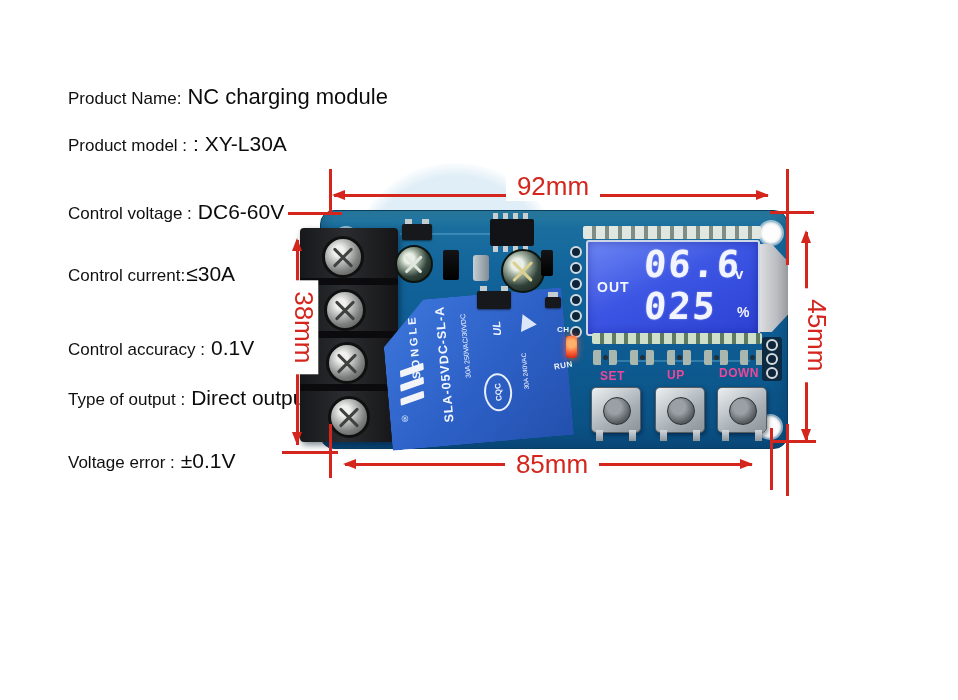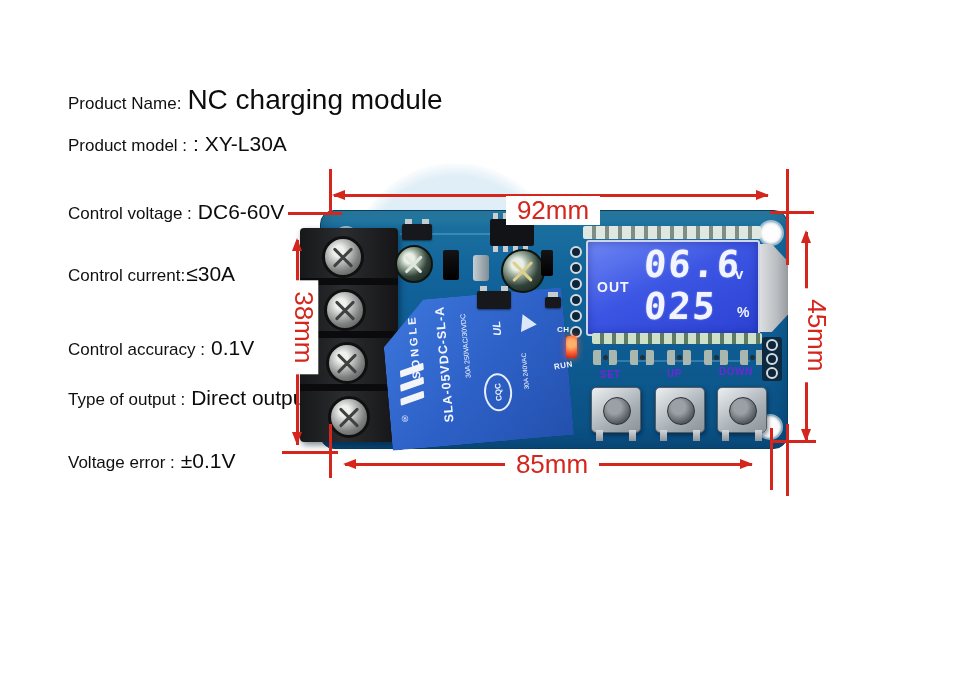--- a/index.html
+++ b/index.html
@@ -2,21 +2,21 @@
 <html><head>
 <meta charset="utf-8">
 <style>
   html,body{margin:0;padding:0;background:#fff;}
   .stage{position:relative;width:958px;height:700px;background:#ffffff;overflow:hidden;
          font-family:"Liberation Sans",sans-serif;color:#141414;}
   
   .spec{position:absolute;left:68px;display:flex;align-items:baseline;gap:6px;z-index:2;white-space:nowrap;}
   .spec .lab{font-size:17px;color:#101010;}
   .spec .val{font-size:21px;color:#0c0c0c;}
-  .spec.big .val{font-size:28px;}
+  .spec.big .val{font-size:22px;}
   
   .wmark{position:absolute;left:348px;top:163px;width:215px;height:215px;border-radius:50%;
          background:radial-gradient(circle,rgba(198,224,240,.55) 0 62%,rgba(198,224,240,0) 72%);z-index:1;}
   
   .pcb{position:absolute;left:320px;top:210px;width:466px;height:237px;border-radius:14px;z-index:3;
        background:linear-gradient(180deg,#2f87ab 0%,#1a6f9f 7%,#11639a 28%,#0d5a90 65%,#0a4e80 100%);
        border:1px solid #073f63;box-shadow:inset 0 0 18px rgba(0,30,60,.35);}
   .trace{position:absolute;background:rgba(120,190,220,.35);z-index:3;}
   .hole{position:absolute;width:22px;height:22px;border-radius:50%;background:#fdfdfd;z-index:4;
         box-shadow:0 0 0 2px rgba(255,255,255,.55), inset 0 0 3px rgba(0,60,90,.4);}
@@ -73,21 +73,21 @@
   .pincol{position:absolute;left:570px;top:246px;width:12px;z-index:4;display:flex;flex-direction:column;gap:4px;}
   .pin{width:8px;height:8px;border-radius:50%;background:#0e2438;border:2px solid #d3dbe1;}
   .fp{position:absolute;width:24px;height:15px;z-index:4;border-radius:2px;
       background:linear-gradient(90deg,#aab7af 0 8px,rgba(0,0,0,0) 8px 16px,#aab7af 16px 24px);}
   .fp::after{content:"";position:absolute;left:10px;top:5px;width:5px;height:5px;background:#22303a;border-radius:50%;}
   .led{position:absolute;left:566px;top:336px;width:11px;height:22px;border-radius:3px;z-index:4;
        background:radial-gradient(circle at 50% 35%,#ffb06a 0 25%,#ff6a3a 55%,#cf2012 100%);
        box-shadow:0 0 7px rgba(255,90,50,.9);}
   .silk{position:absolute;color:#eef4f8;font-size:8px;font-weight:bold;z-index:4;letter-spacing:.5px;}
   
-  .btnlab{position:absolute;color:#6d28d9;font-size:10px;font-weight:bold;letter-spacing:.5px;z-index:4;}
+  .btnlab{position:absolute;color:#ec4899;font-size:12px;font-weight:bold;letter-spacing:.5px;z-index:4;}
   .switch{position:absolute;width:48px;height:44px;z-index:4;border-radius:5px;
           background:linear-gradient(145deg,#eceff1,#a9b1b7 60%,#8b9399);border:1px solid #565e63;
           box-shadow:1px 2px 4px rgba(0,10,30,.5);}
   .switch .knob{position:absolute;left:11px;top:9px;width:26px;height:26px;border-radius:50%;
           background:radial-gradient(circle at 40% 35%,#9aa0a5 0 30%,#565b60 70%,#3c4145 100%);
           border:1px solid #2e3336;}
   .sleg{position:absolute;bottom:-9px;width:7px;height:11px;background:linear-gradient(#d3d8dc,#8d959b);}
   .sleg.l{left:4px;} .sleg.r{right:4px;}
   .pstrip{position:absolute;left:762px;top:337px;width:20px;height:44px;background:#0e2a40;border-radius:3px;
           z-index:4;display:flex;flex-direction:column;align-items:center;justify-content:space-evenly;}
@@ -238,21 +238,21 @@
 
   <div class="pstrip">
     <div class="pin"></div>
     <div class="pin"></div>
     <div class="pin"></div>
   </div>
 
   <div class="dim" style="left:334px;top:194px;width:434px;height:2.5px"></div>
   <div class="arr arrW" style="left:332px;top:190px"></div>
   <div class="arr arrE" style="left:756px;top:190px"></div>
-  <div class="dimlab" style="left:506px;top:196px;width:80px">92mm</div>
+  <div class="dimlab" style="left:506px;top:172px;width:80px">92mm</div>
   <div class="dim" style="left:329px;top:169px;width:2.5px;height:46px"></div>
   <div class="dim" style="left:786px;top:169px;width:2.5px;height:96px"></div>
   <div class="dim" style="left:770px;top:211px;width:44px;height:2.5px"></div>
   <div class="dim" style="left:288px;top:212px;width:54px;height:2.5px"></div>
 
   <div class="dim" style="left:296px;top:240px;width:2.5px;height:205px"></div>
   <div class="arr arrN" style="left:292px;top:238px"></div>
   <div class="arr arrS" style="left:292px;top:432px"></div>
   <div class="dimlab rot90" style="left:257px;top:313px;width:80px">38mm</div>
   <div class="dim" style="left:282px;top:451px;width:56px;height:2.5px"></div>

